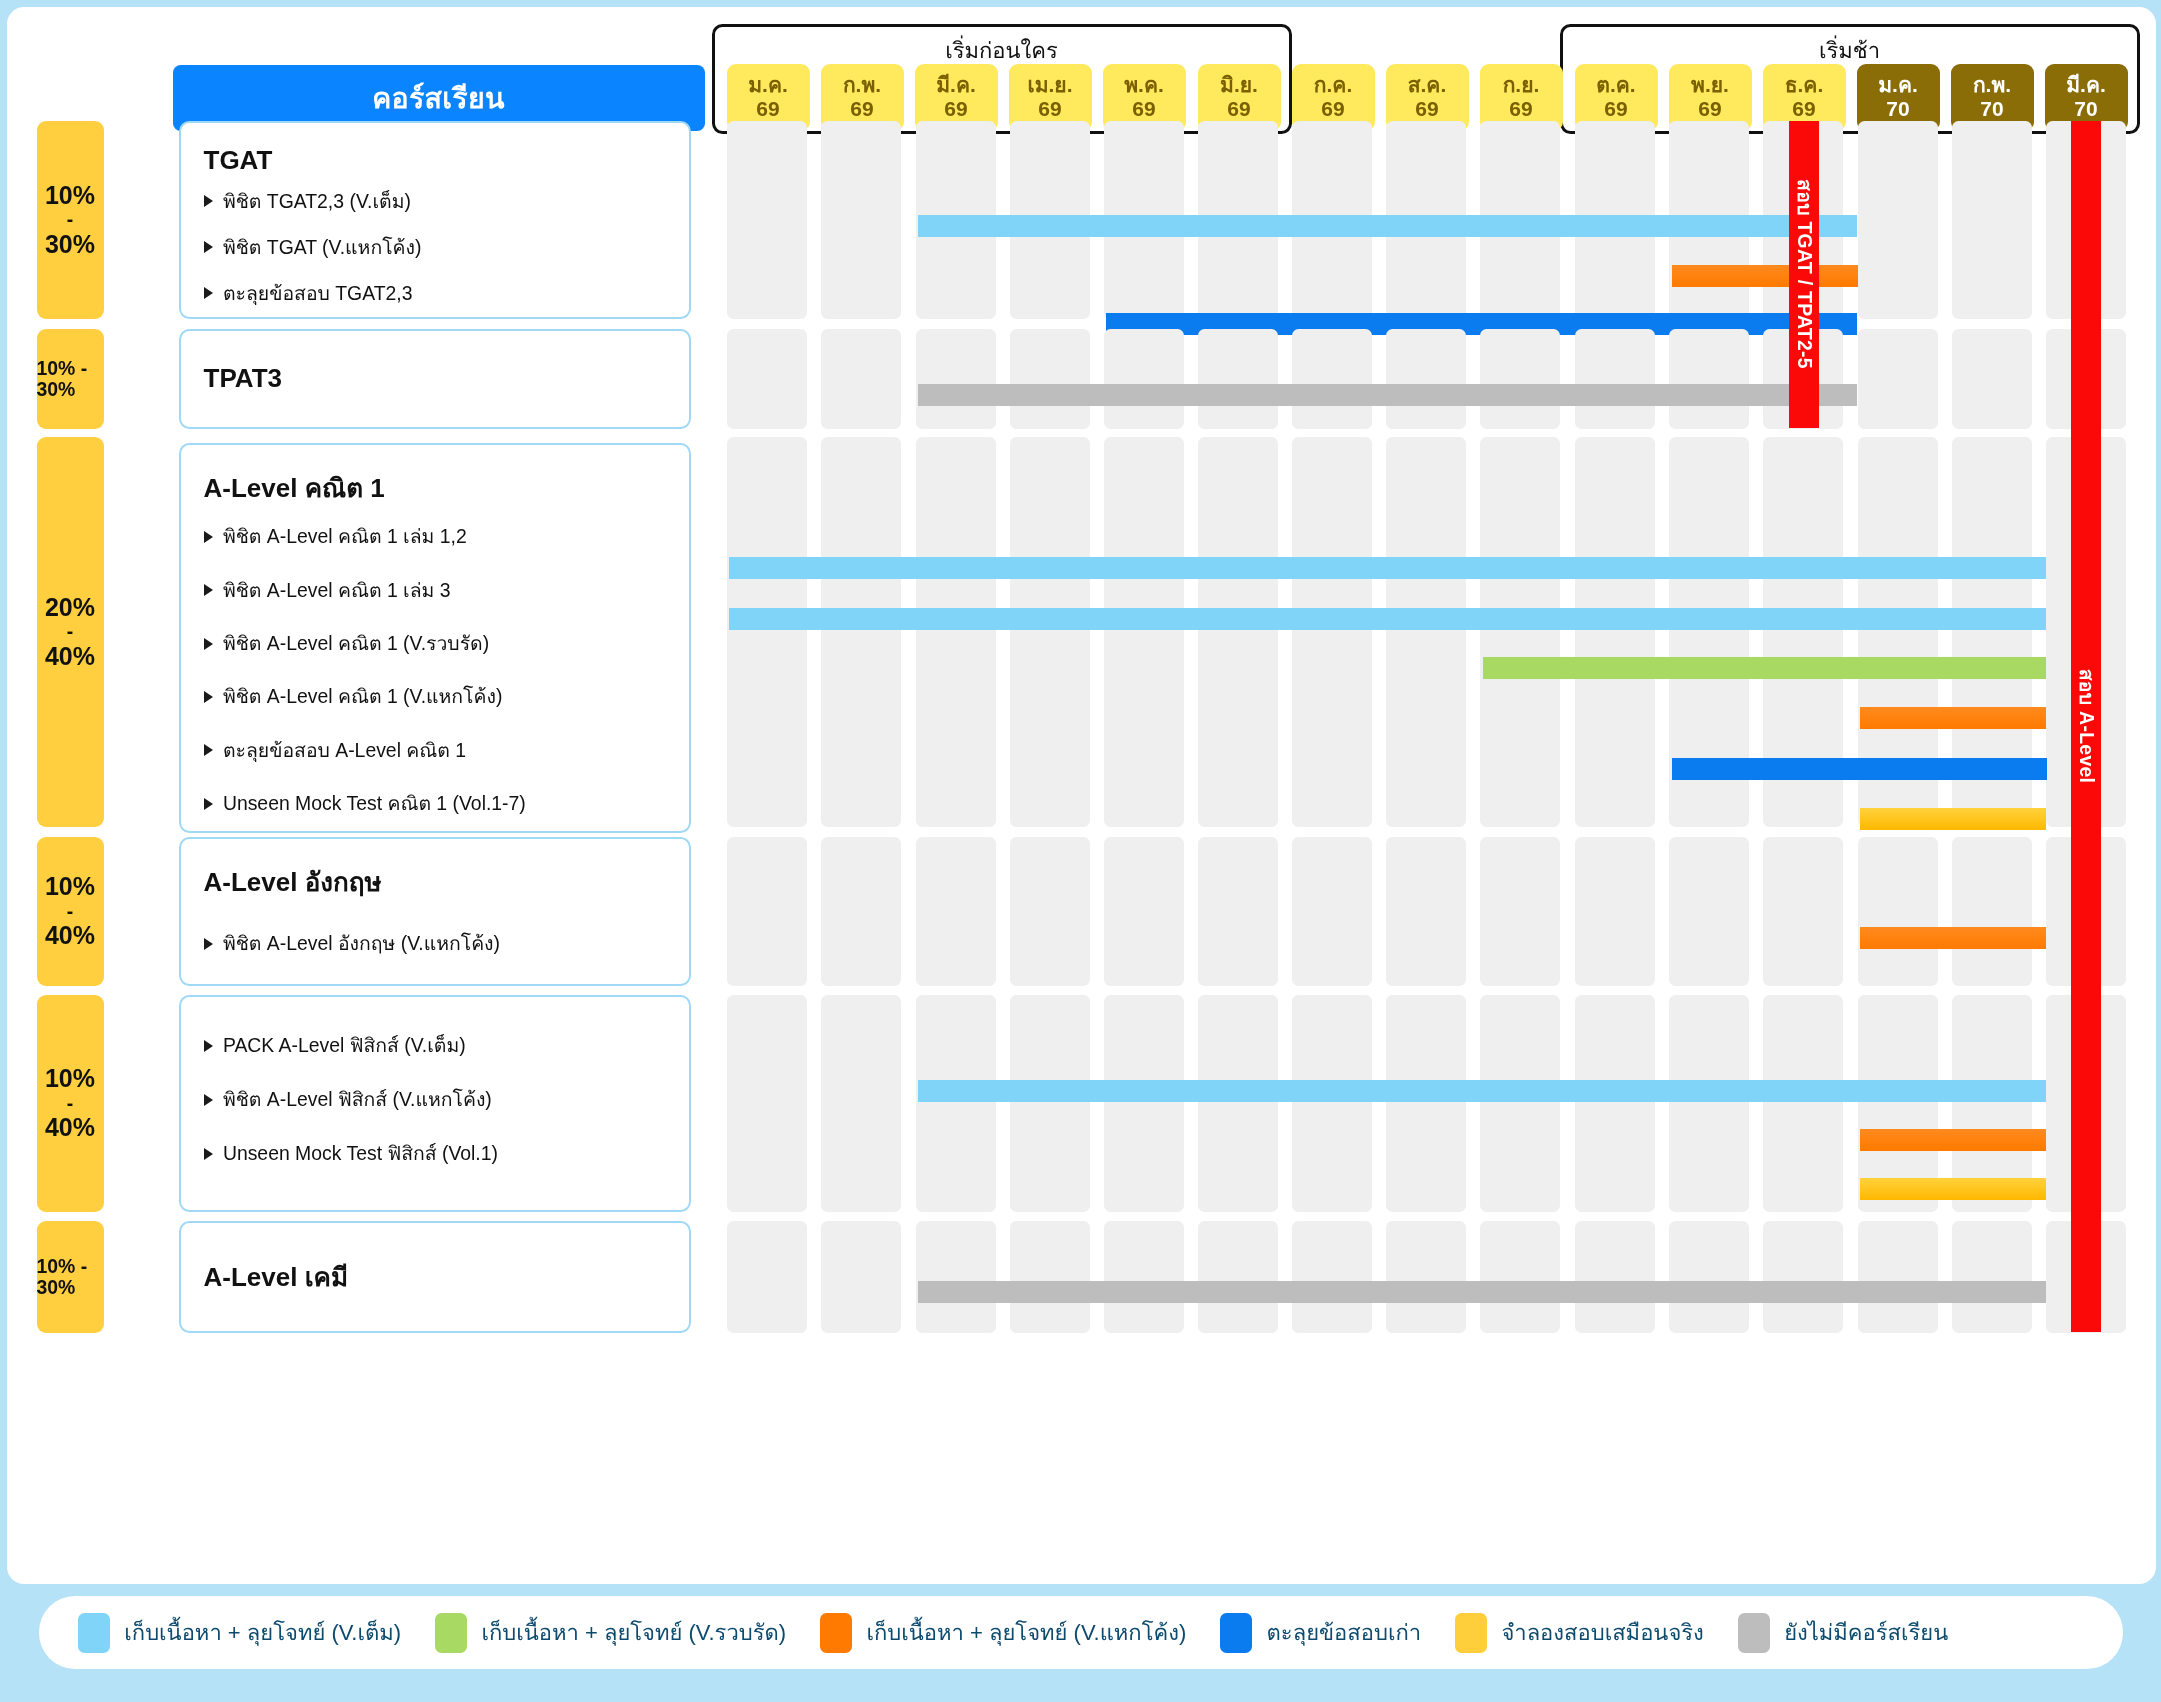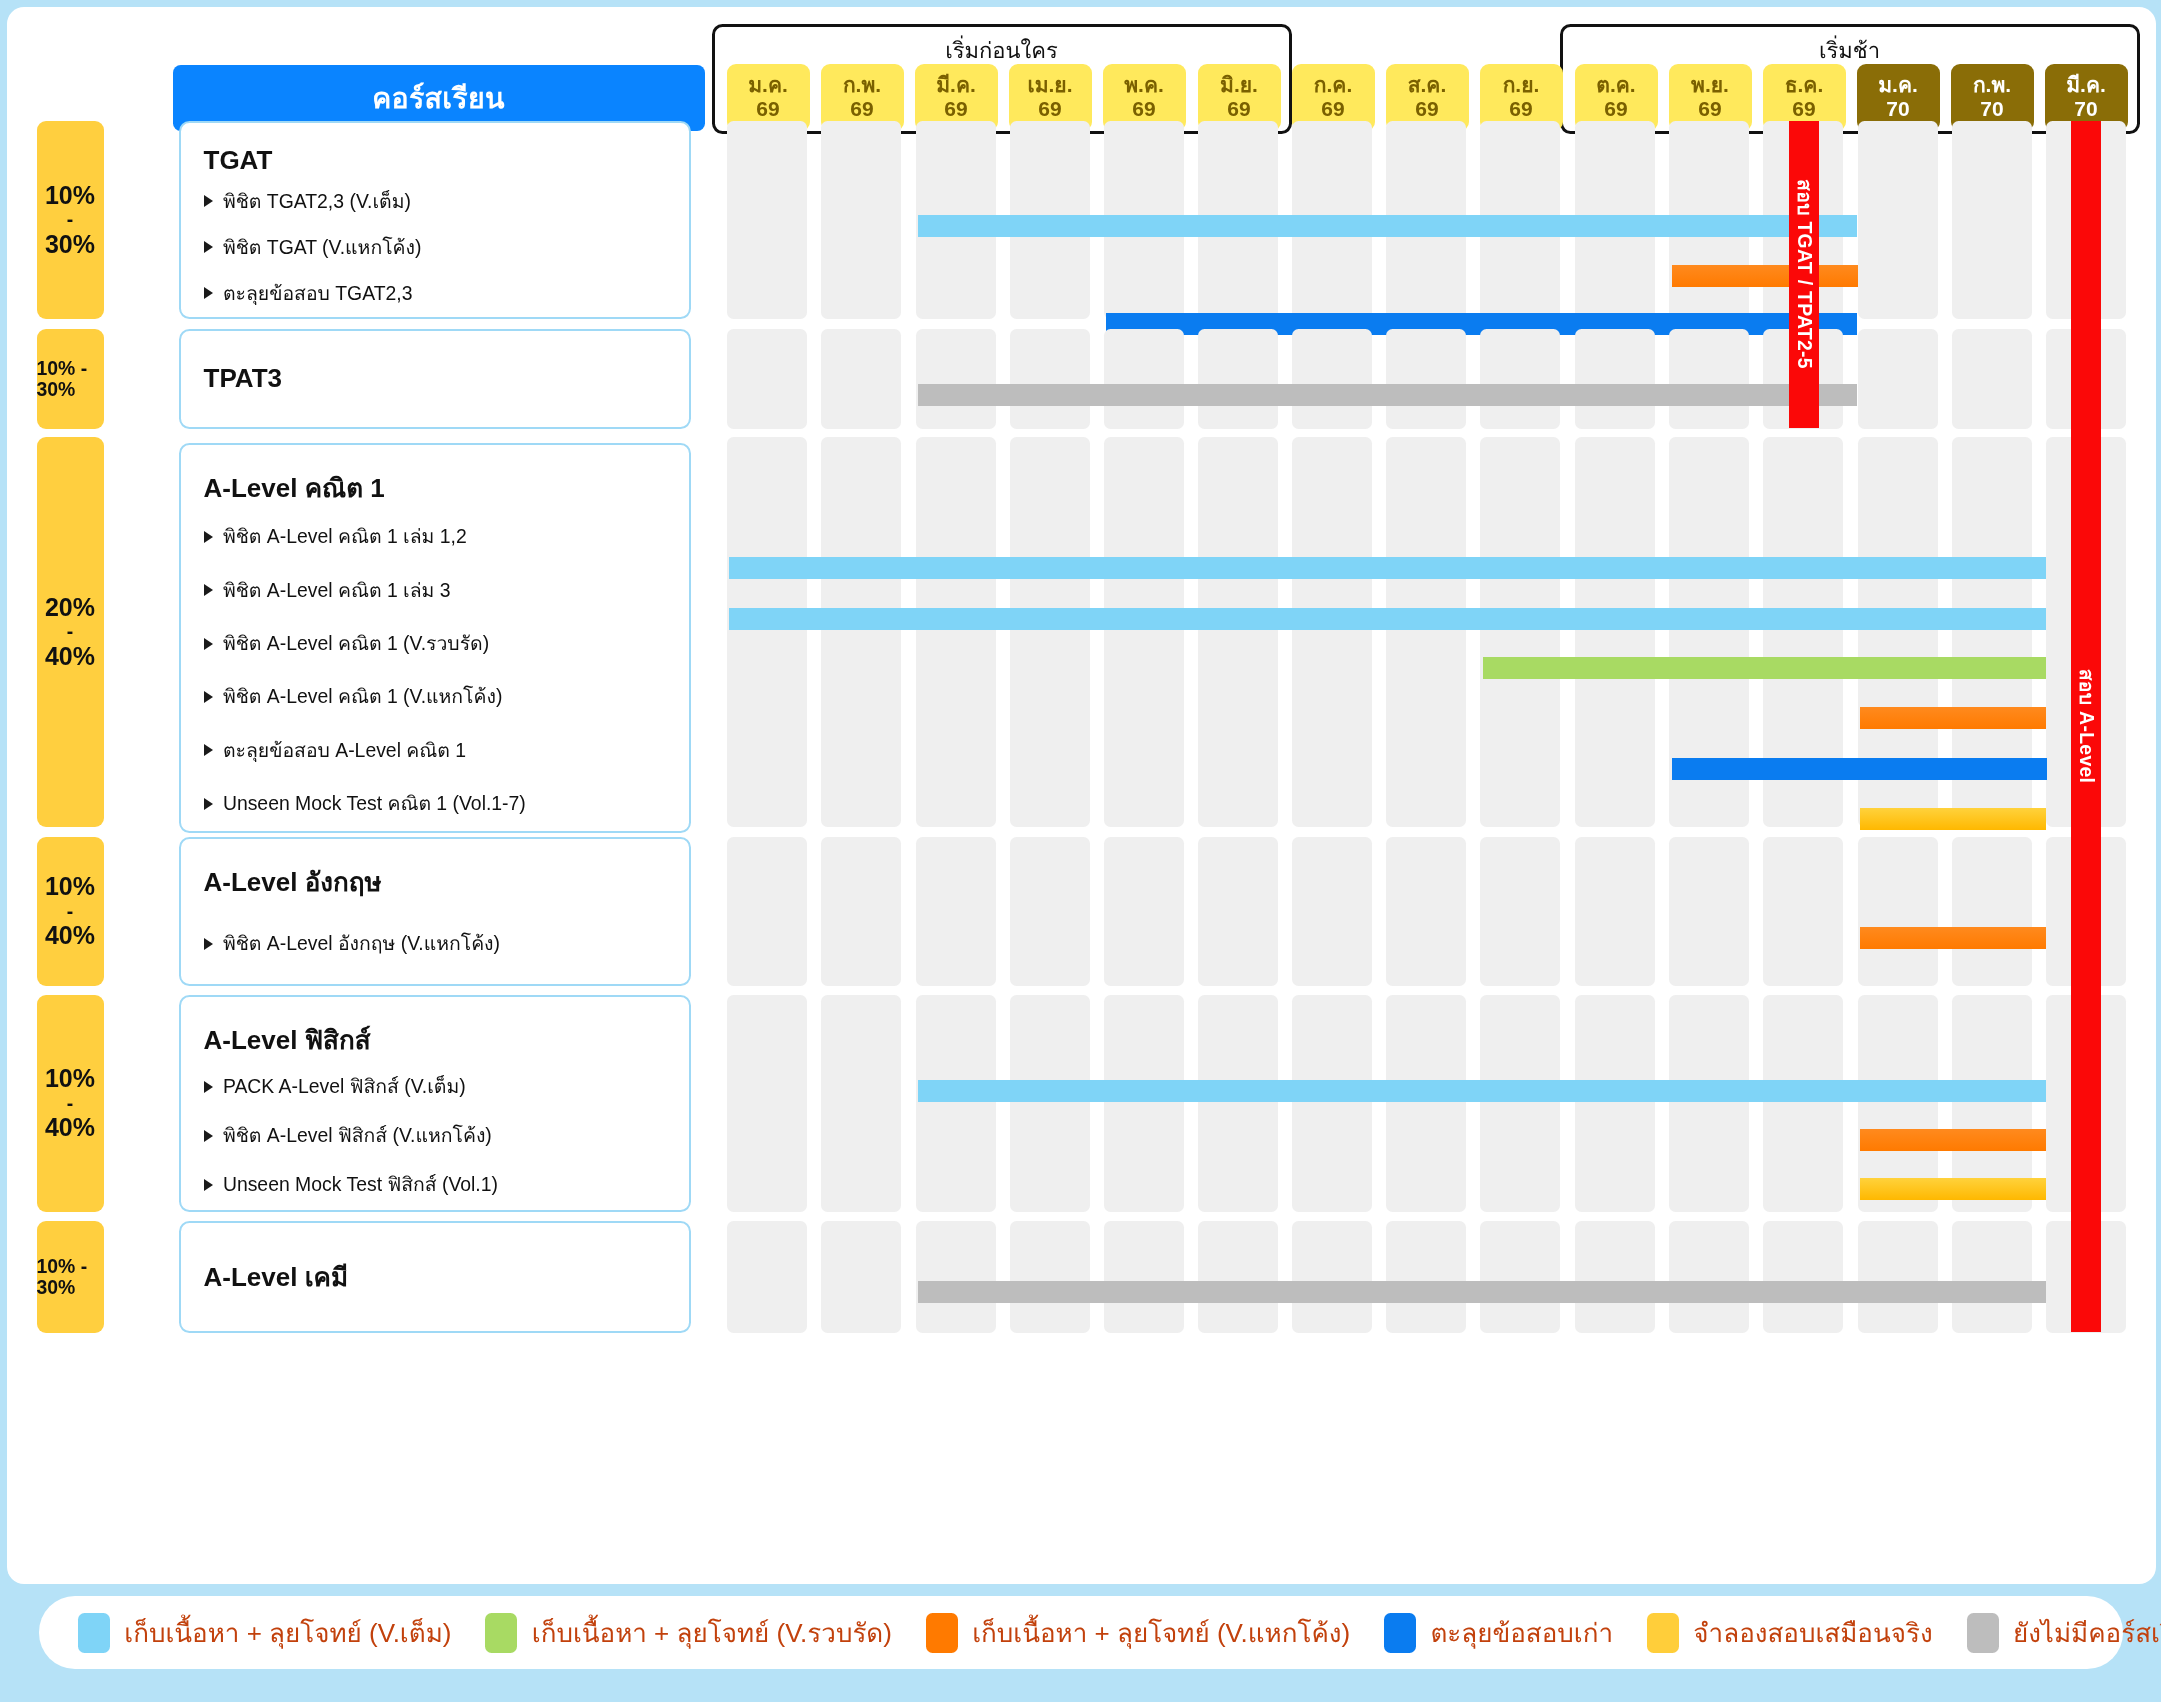--- a/index.html
+++ b/index.html
@@ -180,22 +180,22 @@
     display:flex; align-items:center;
     margin-right:34px;
   }
   .swatch{
     width:32px; height:40px;
     border-radius:6.5px;
     margin-right:14.3px;
     flex:0 0 auto;
   }
   .legend-label{
-    font-size:26px;
-    color:#c2410c;
+    font-size:22px;
+    color:#0c4a6e;
     white-space:nowrap;
   }
 </style>
 </head>
 <body>
 
 <div class="page">
 
   <div class="card">
 
@@ -431,21 +431,20 @@
             <div class="bar c-orange" title="พิชิต A-Level อังกฤษ (V.แหกโค้ง)" style="left: 1133px; width: 186px; top: 90px;"></div>
           </div>
         </div>
         <div class="row" style="top: 988px; height: 217px; width: 2149px;">
           <div class="pct stacked" style="top: 0px; height: 217px;">
             <div>10%</div>
             <div class="dash">-</div>
             <div>40%</div>
           </div>
           <div class="coursebox titled" style="top: 0px; height: 217px;">
-            <div class="cb-title">A-Level ฟิสิกส์</div>
             <div class="cb-item" style="height: 54px;">
               <span class="tri"></span>
               <span>PACK A-Level ฟิสิกส์ (V.เต็ม)</span>
             </div>
             <div class="cb-item" style="height: 54px;">
               <span class="tri"></span>
               <span>พิชิต A-Level ฟิสิกส์ (V.แหกโค้ง)</span>
             </div>
             <div class="cb-item" style="height: 54px;">
               <span class="tri"></span>

